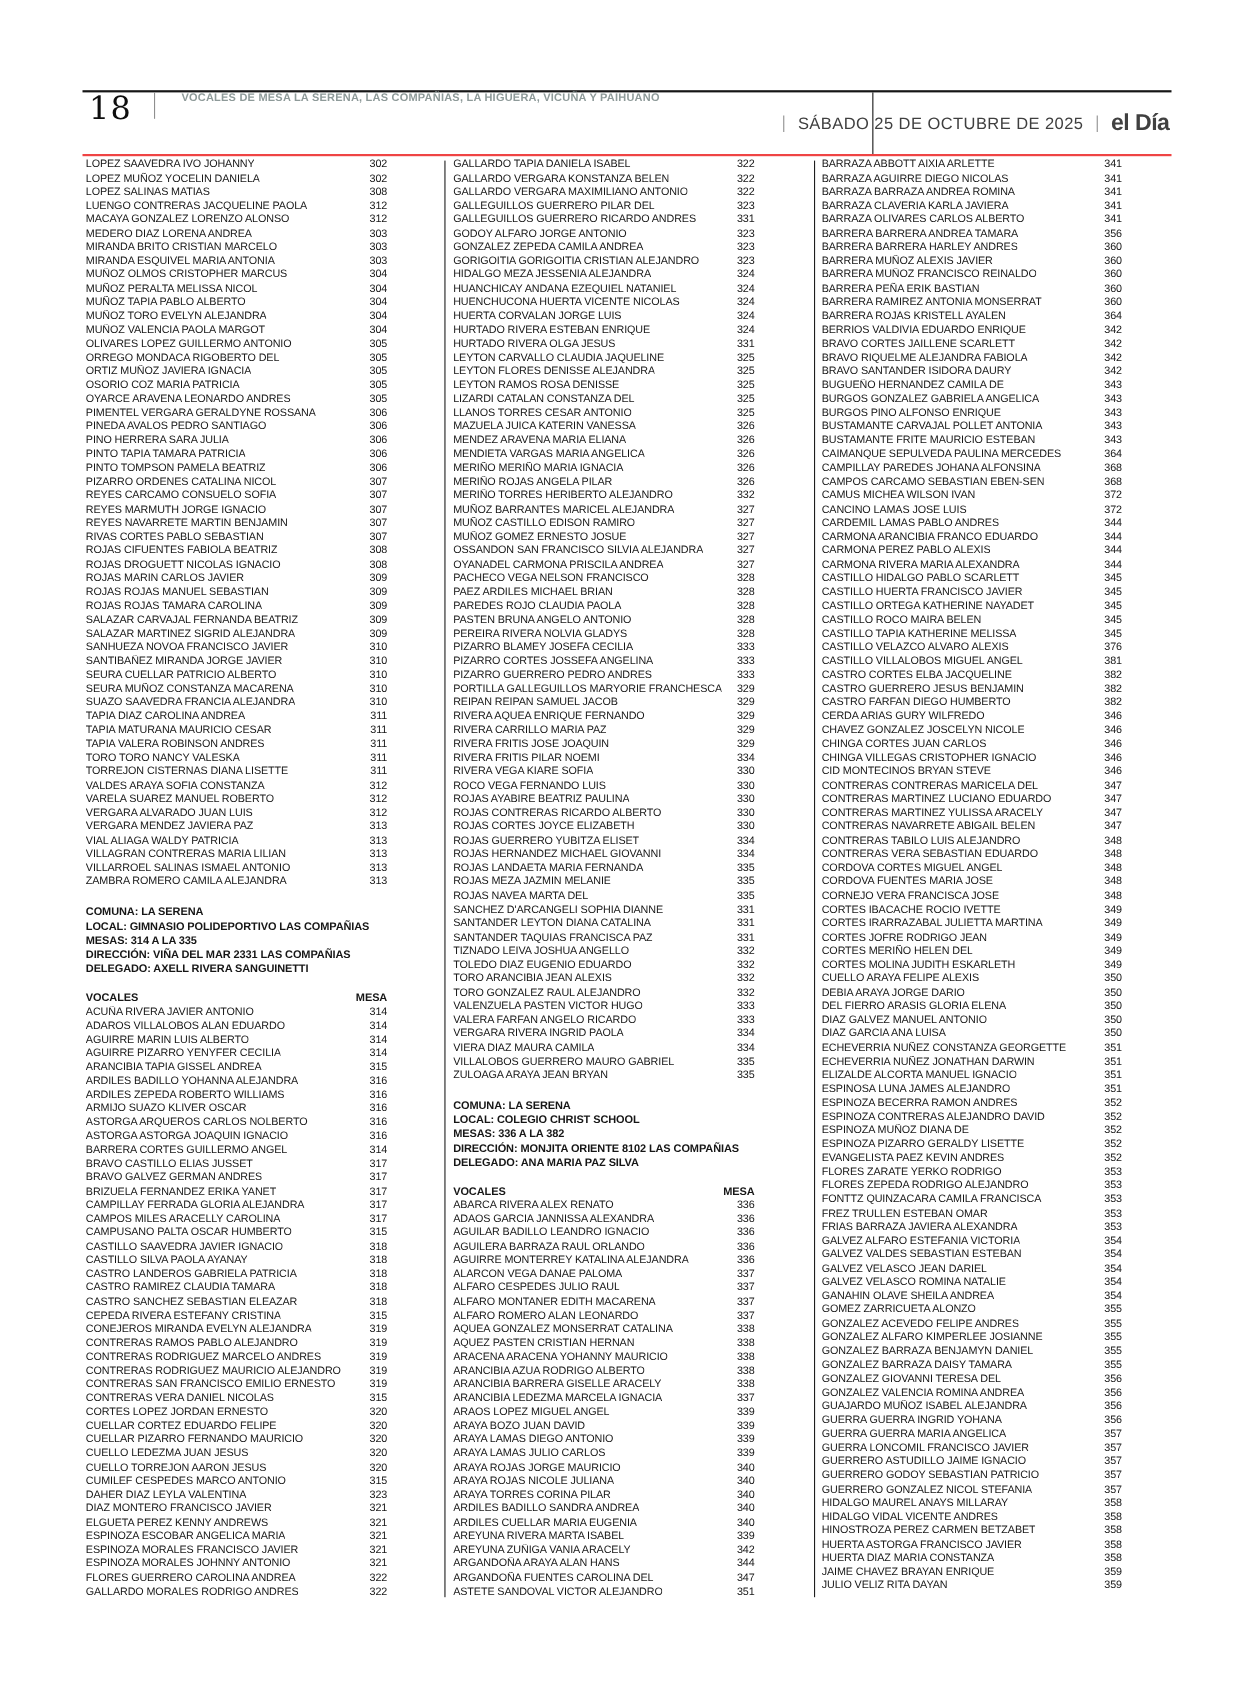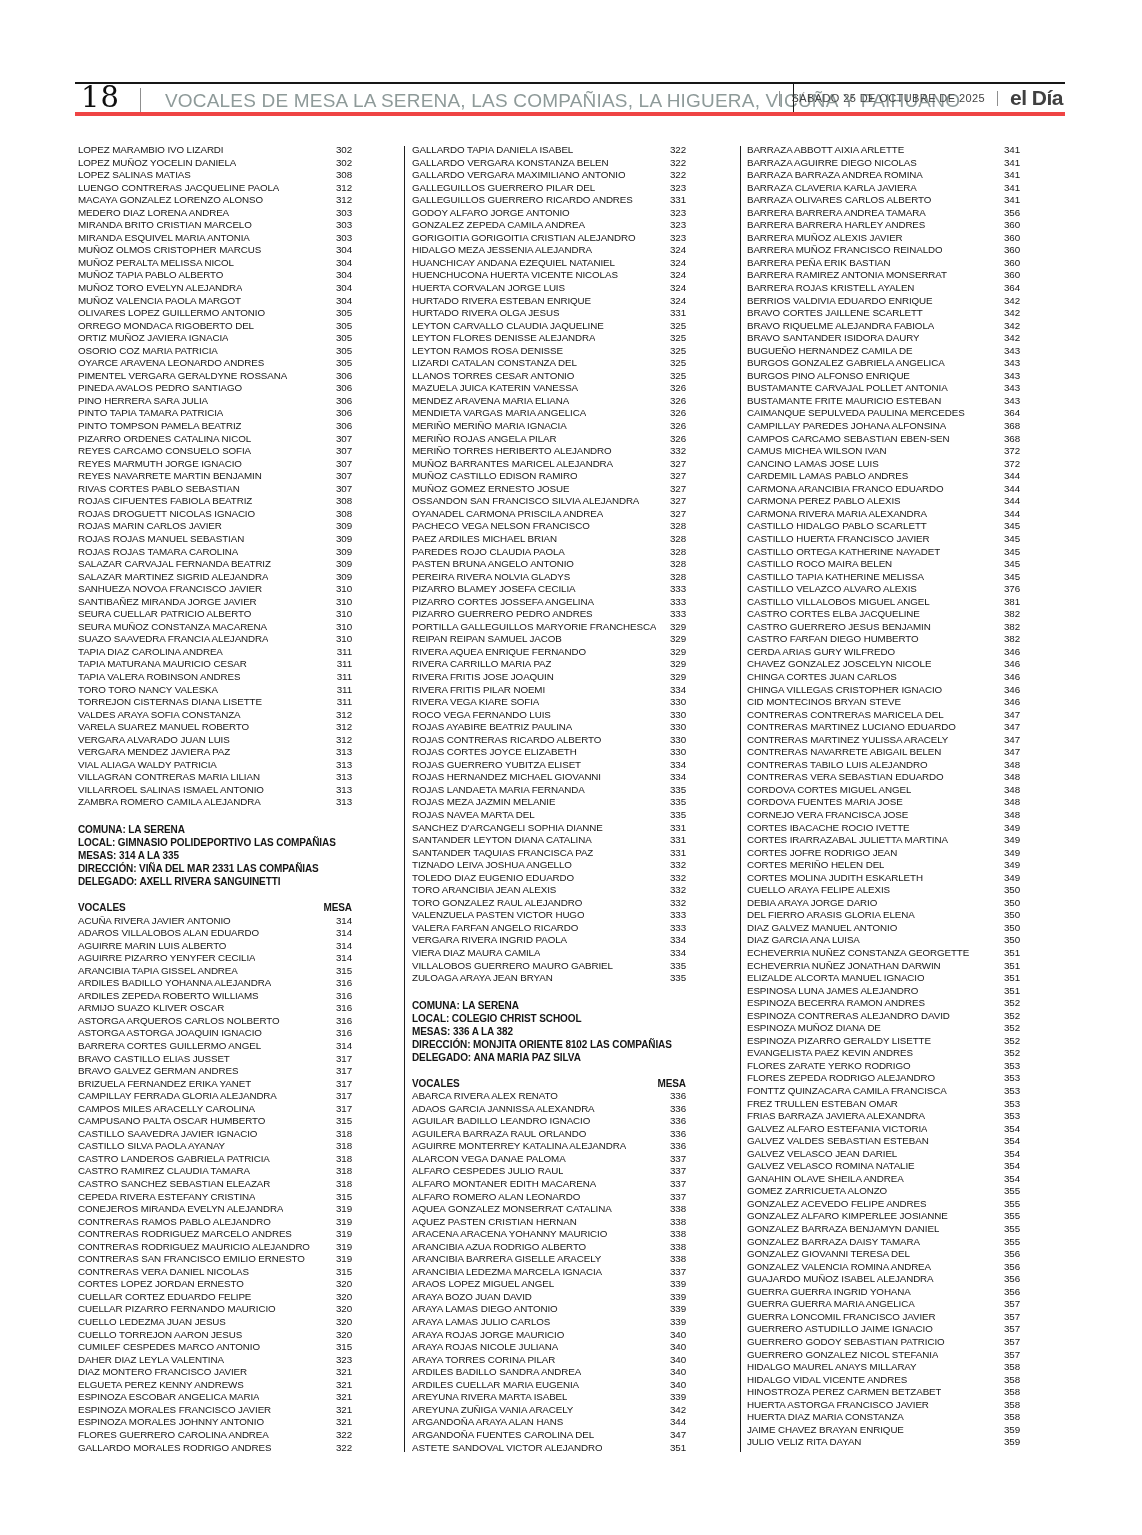--- a/index.html
+++ b/index.html
@@ -1,32 +1,32 @@
 <!DOCTYPE html>
 <html><head>
 <meta charset="utf-8">
 <style>
   html,body{margin:0;padding:0;background:#ffffff;}
   .page{position:relative;width:1142px;height:1535px;background:#ffffff;
         font-family:"Liberation Sans",sans-serif;color:#161616;overflow:hidden;}
 
   
-  .header{position:absolute;top:82px;left:75px;width:990px;height:34px;
-          border-top:2px solid #161616;border-bottom:4px solid #ef4444;
-          display:flex;align-items:flex-end;box-sizing:border-box;}
+  .header{position:absolute;top:82px;left:75px;width:990px;height:60px;
+          border-top:2px solid #161616;border-bottom:2px solid #ef4444;
+          display:flex;align-items:flex-start;box-sizing:border-box;}
   .pageno{font-family:"DejaVu Serif",serif;font-size:29px;color:#0e0e0e;
           margin-left:6px;line-height:1;letter-spacing:1px;}
   .hdiv{width:1px;height:24px;background:#8f8f8f;margin-left:20px;}
-  .title{margin-left:24px;font-size:19px;font-weight:400;letter-spacing:.2px;
+  .title{margin-left:24px;font-size:10px;font-weight:700;letter-spacing:.2px;
          white-space:nowrap;}
   .hrule-v{position:absolute;left:718px;top:0;bottom:0;width:1px;background:#161616;}
   .hright{position:absolute;left:719px;top:0;bottom:0;right:0;
           display:flex;align-items:center;justify-content:flex-end;}
   .vd{width:1px;height:15px;background:#8f8f8f;flex:0 0 auto;}
-  .date{font-size:11px;letter-spacing:.4px;color:#3f3f3f;margin:0 12px;white-space:nowrap;}
+  .date{font-size:15px;letter-spacing:.4px;color:#3f3f3f;margin:0 12px;white-space:nowrap;}
   .brand{font-size:21px;font-weight:800;letter-spacing:-.5px;color:#404040;
          margin-left:12px;margin-right:2px;white-space:nowrap;}
 
   
   .col{position:absolute;top:144px;width:274px;}
   #col0{left:78px;} #col1{left:412px;} #col2{left:747px;width:273px;}
   .colsep{position:absolute;top:146px;height:1306px;width:1px;background:#1e1e1e;}
   #sep0{left:404px;} #sep1{left:740px;}
 
   .row{display:flex;justify-content:space-between;align-items:baseline;
@@ -52,21 +52,21 @@
       <span class="vd"></span>
       <span class="date">SÁBADO 25 DE OCTUBRE DE 2025</span>
       <span class="vd"></span>
       <span class="brand">el Día</span>
     </div>
   </div>
 
   <div class="col" id="col0">
       <div class="entries">
         <div class="row">
-          <span class="nm">LOPEZ MARAMBIO IVO LIZARDI</span>
+          <span class="nm">LOPEZ SAAVEDRA IVO JOHANNY</span>
           <span class="no">302</span>
         </div>
         <div class="row">
           <span class="nm">LOPEZ MUÑOZ YOCELIN DANIELA</span>
           <span class="no">302</span>
         </div>
         <div class="row">
           <span class="nm">LOPEZ SALINAS MATIAS</span>
           <span class="no">308</span>
         </div>

